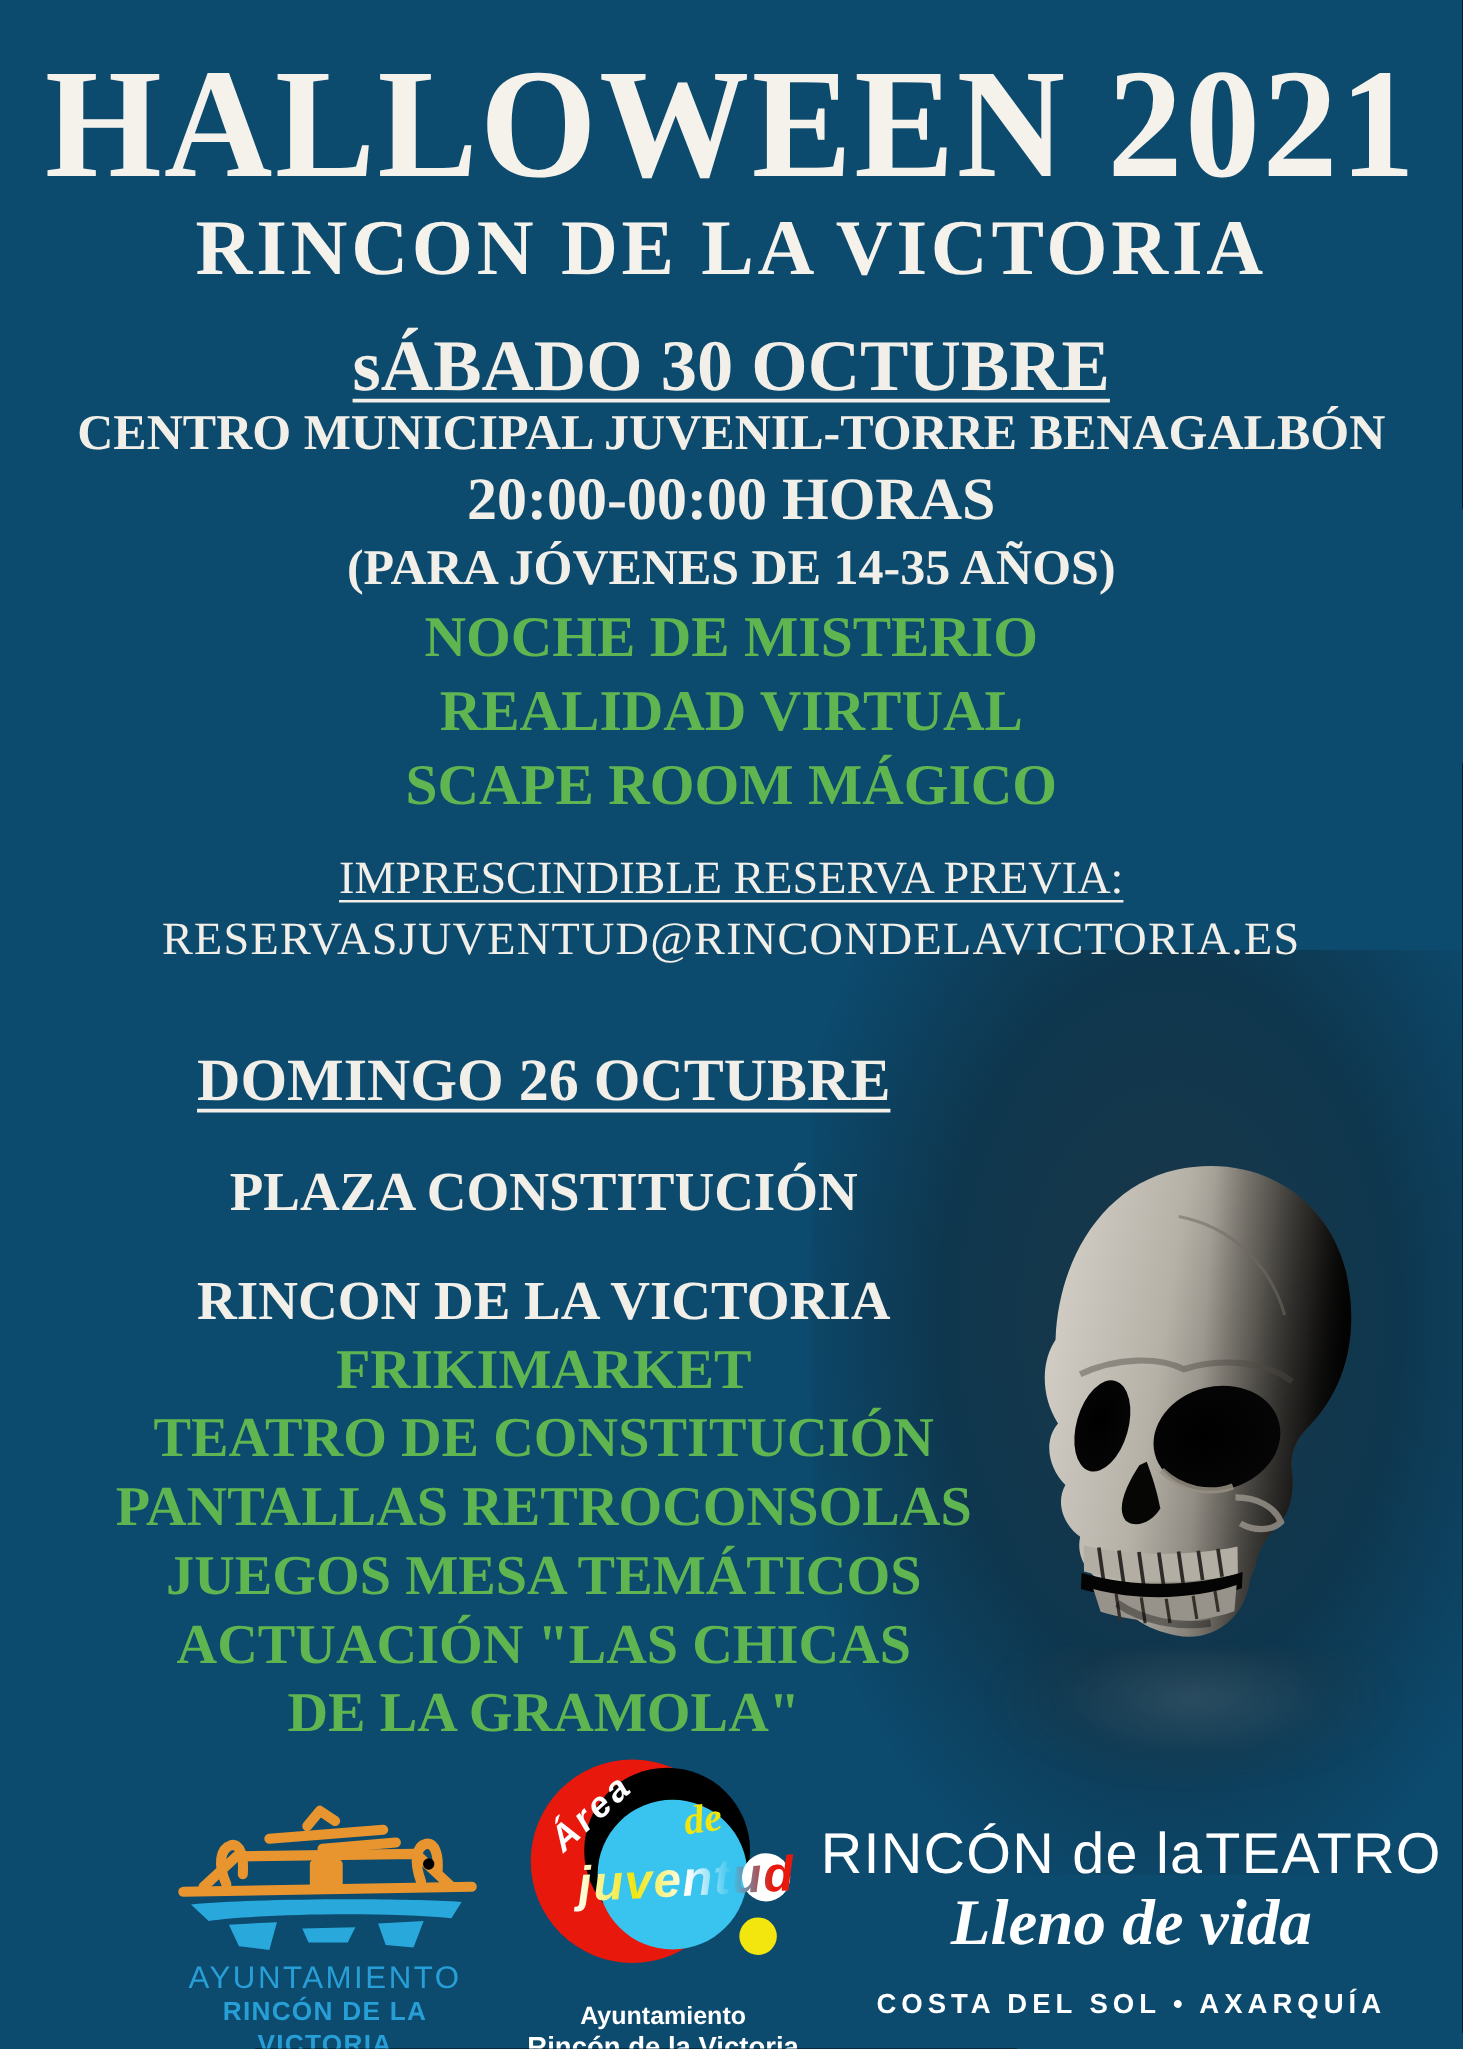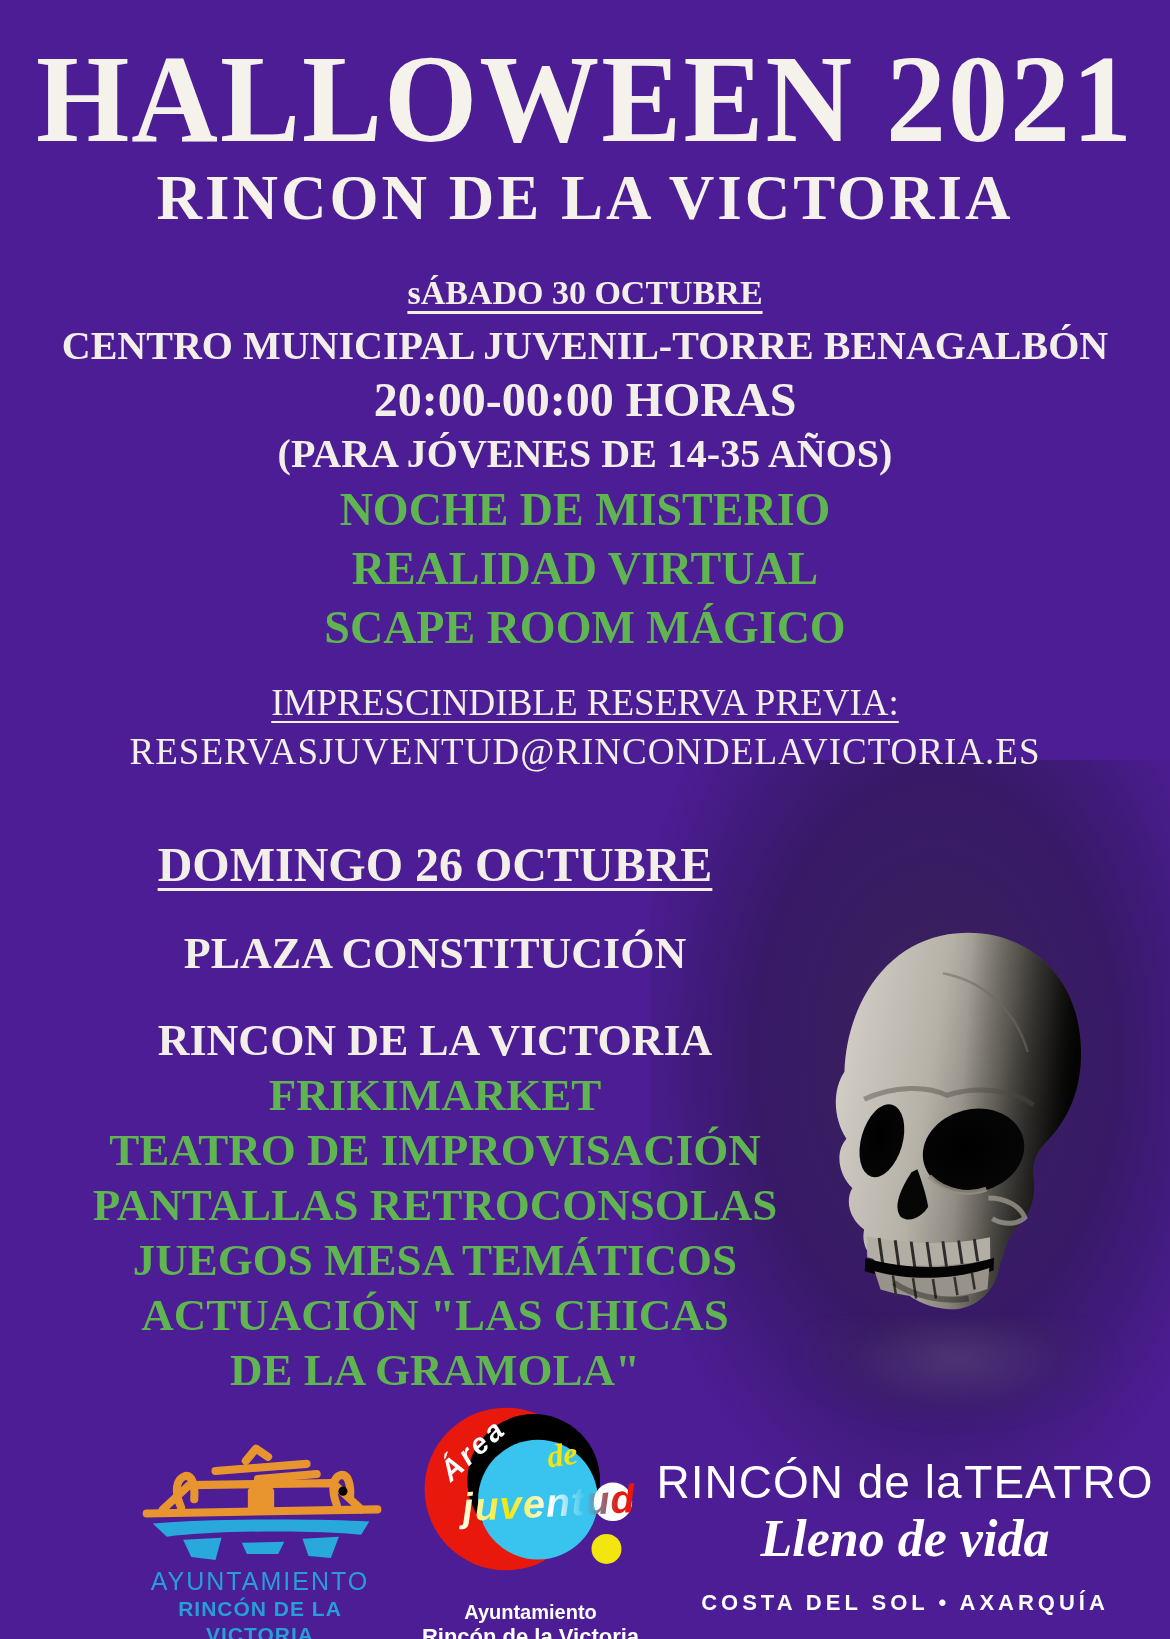--- a/index.html
+++ b/index.html
@@ -9,21 +9,21 @@
     --logo-orange:#e8952f;
     --logo-red:#e8190c;
     --logo-cyan:#38c4ef;
     --logo-yellow:#f2e60e;
     --heart-blue:#56c5ea;
     --heart-yellow:#ffc20e;
     --heart-pink:#ec1e79;
   }
   html,body{margin:0;padding:0;background:#000;}
   .poster{
-    position:relative;width:1170px;height:1639px;background:#4c1d95;overflow:hidden;
+    position:relative;width:1170px;height:1639px;background:#0c4a6e;overflow:hidden;
     font-family:"Liberation Serif", serif;color:var(--white);
   }
   
   .photo-bg{
     position:absolute;right:0;top:760px;width:520px;height:740px;
     background:radial-gradient(ellipse at 55% 40%, rgba(40,40,40,.55) 0%, rgba(18,18,18,.35) 45%, rgba(0,0,0,0) 78%);
   }
   .skull-reflection{
     position:absolute;left:790px;top:1320px;width:330px;height:110px;
     background:radial-gradient(ellipse at 50% 35%, rgba(150,150,150,.22) 0%, rgba(60,60,60,.10) 45%, rgba(0,0,0,0) 72%);
@@ -34,21 +34,21 @@
   .title-block{position:absolute;top:38px;left:0;width:100%;text-align:center;}
   .title{
     font-size:120px;font-weight:bold;letter-spacing:2px;line-height:1.02;
     transform:scaleY(1.04);color:#f5f2ec;white-space:nowrap;
   }
   .subtitle{
     font-size:63px;font-weight:bold;letter-spacing:3px;margin-top:2px;color:#f5f2ec;white-space:nowrap;
   }
 
   .section1{position:absolute;top:266px;left:0;width:100%;text-align:center;}
-  .s1-date{font-size:34px;font-weight:bold;line-height:54px;
+  .s1-date{font-size:58px;font-weight:bold;line-height:54px;
     text-decoration:underline;text-underline-offset:7px;text-decoration-thickness:3px;}
   .s1-venue{font-size:40px;font-weight:bold;line-height:52px;}
   .s1-hours{font-size:48px;font-weight:bold;line-height:56px;}
   .s1-ages{font-size:40px;font-weight:bold;line-height:52px;}
   .green-line{color:var(--green);font-size:46px;font-weight:bold;line-height:59px;}
   .s1-reserva{font-size:37px;font-weight:normal;line-height:52px;margin-top:20px;
     text-decoration:underline;text-underline-offset:6px;text-decoration-thickness:2px;}
   .s1-email{font-size:37px;font-weight:normal;line-height:46px;letter-spacing:1px;}
 
   .section2{position:absolute;top:836px;left:40px;width:790px;text-align:center;}
@@ -107,21 +107,21 @@
     <div class="green-line">SCAPE ROOM MÁGICO</div>
     <div class="s1-reserva">IMPRESCINDIBLE RESERVA PREVIA:</div>
     <div class="s1-email">RESERVASJUVENTUD@RINCONDELAVICTORIA.ES</div>
   </div>
 
   <div class="section2">
     <div class="s2-date">DOMINGO 26 OCTUBRE</div>
     <div class="s2-venue">PLAZA CONSTITUCIÓN</div>
     <div class="s2-venue">RINCON DE LA VICTORIA</div>
     <div class="green-line2">FRIKIMARKET</div>
-    <div class="green-line2">TEATRO DE IMPROVISACIÓN</div>
+    <div class="green-line2">TEATRO DE CONSTITUCIÓN</div>
     <div class="green-line2">PANTALLAS RETROCONSOLAS</div>
     <div class="green-line2">JUEGOS MESA TEMÁTICOS</div>
     <div class="green-line2 act-last">ACTUACIÓN "LAS CHICAS DE LA GRAMOLA"</div>
   </div>
 
   <div class="skull-wrap">
     <svg viewBox="0 0 300 420" width="302" height="414">
       <defs>
         <path id="skullbody" d="M148 20
           C 216 6 272 44 286 104

